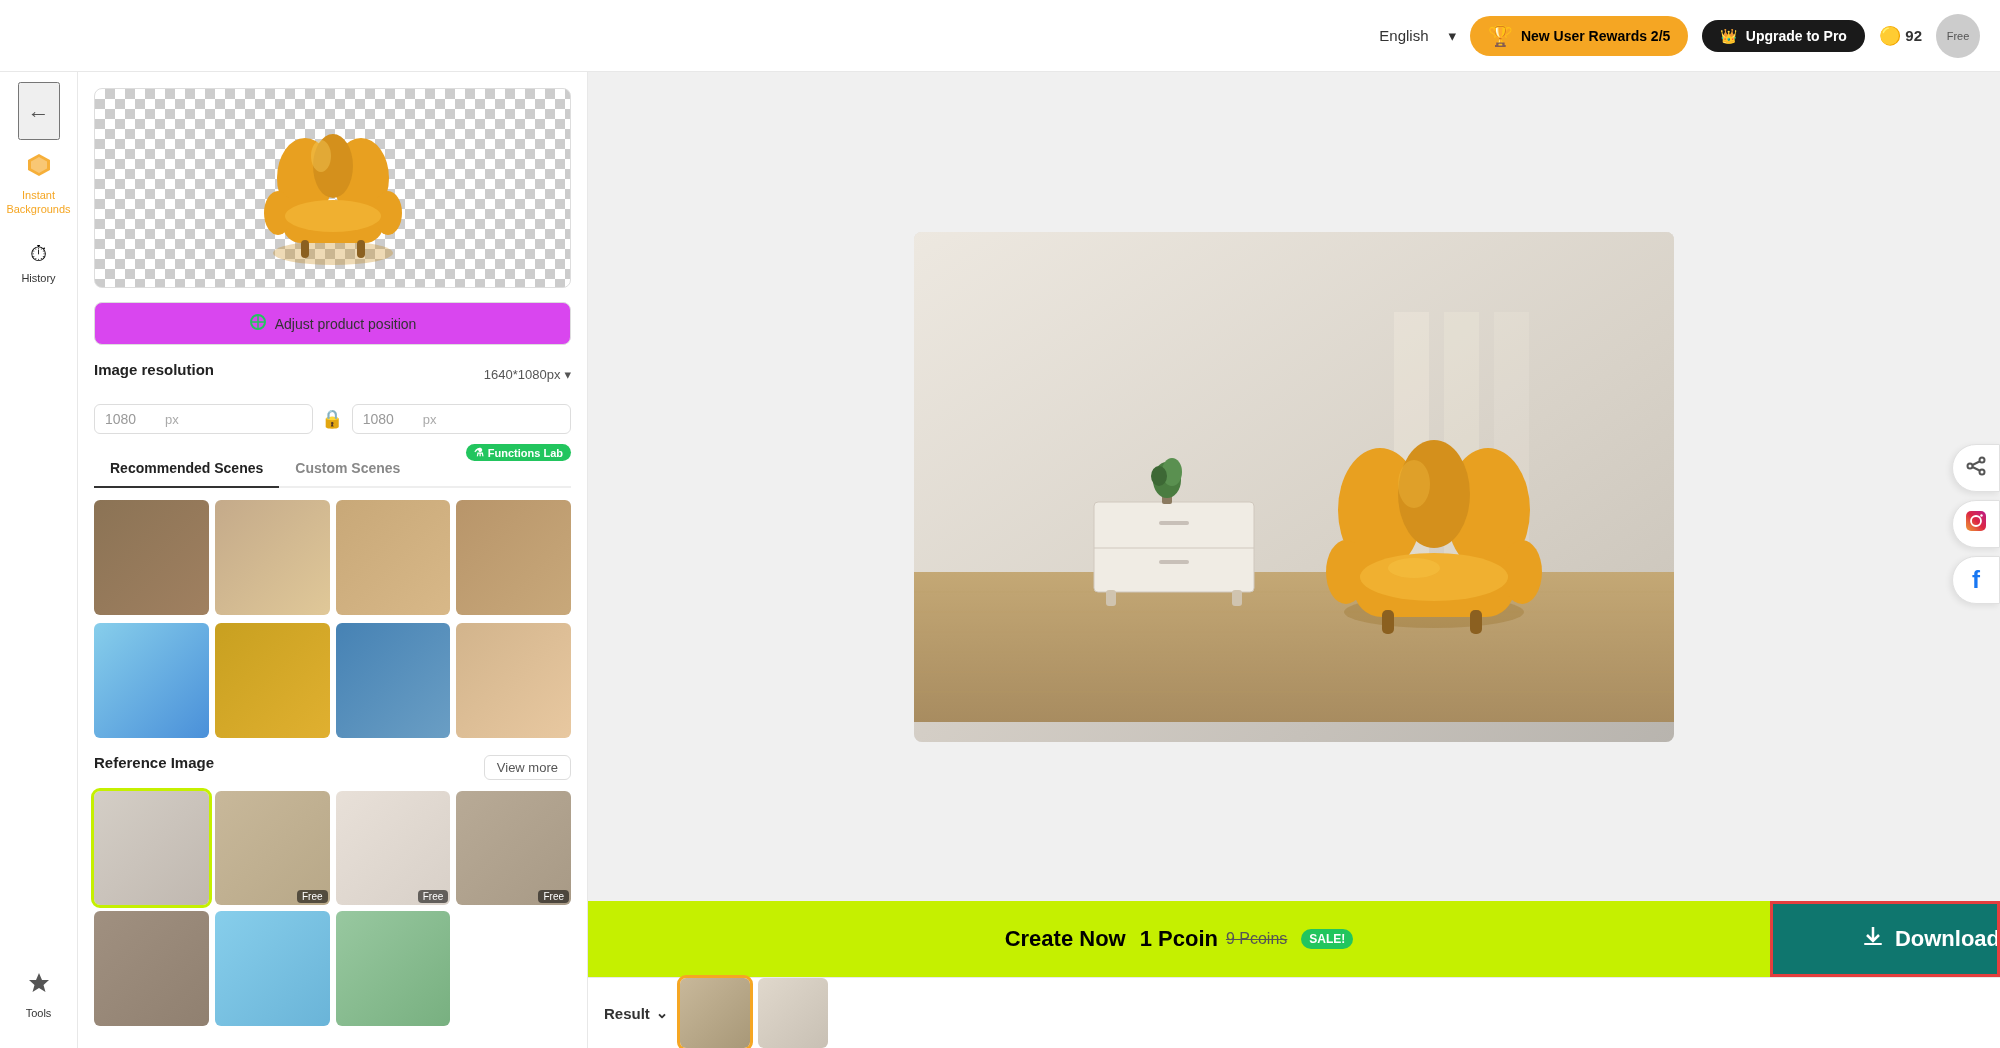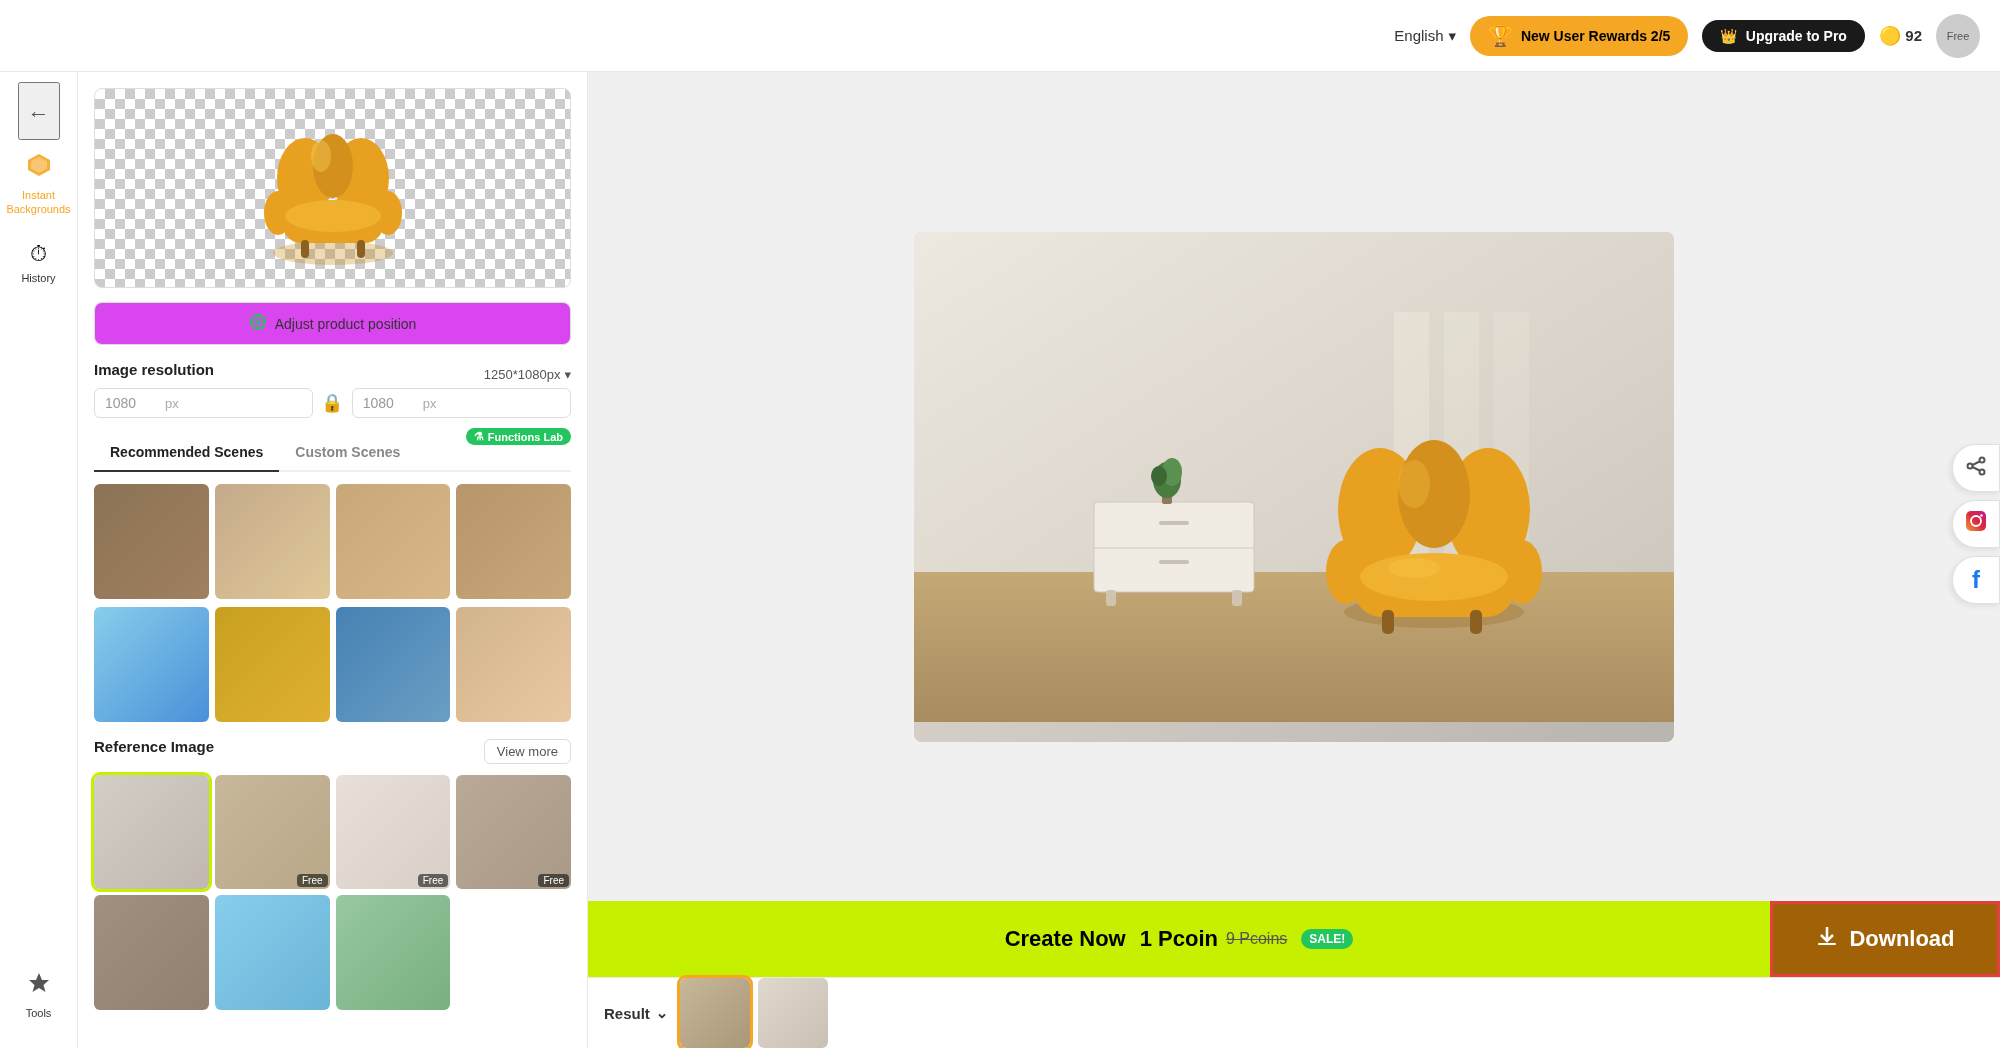--- a/index.html
+++ b/index.html
@@ -13,21 +13,21 @@
       align-items: center;
       justify-content: space-between;
       padding: 0 20px 0 60px;
       border-bottom: 1px solid #e8e8e8;
       z-index: 10;
       flex-shrink: 0;
     }
     .header-left { display: flex; align-items: center; gap: 10px; }
     .header-right { display: flex; align-items: center; gap: 14px; }
     .lang-btn {
-      display: flex; align-items: center; gap: 5px;
+      display: flex; align-items: center; gap: 20px;
       font-size: 15px; color: #333; cursor: pointer;
       background: none; border: none;
     }
     .rewards-btn {
       background: #f5a623;
       border: none;
       border-radius: 22px;
       padding: 8px 18px;
       display: flex; align-items: center; gap: 8px;
       cursor: pointer;
@@ -123,21 +123,21 @@
       background: #d946ef;
       cursor: pointer;
       display: flex; align-items: center; justify-content: center; gap: 8px;
       font-size: 14px; color: #333; margin-bottom: 16px;
     }
 
     .section-label { font-size: 15px; font-weight: 600; color: #222; margin-bottom: 10px; }
 
     .resolution-row {
       display: flex; align-items: center; justify-content: space-between;
-      margin-bottom: 0;
+      margin-bottom: 16px;
     }
     .resolution-select {
       display: flex; align-items: center; gap: 4px;
       background: none; border: none; cursor: pointer;
       font-size: 13px; color: #555;
     }
     .resolution-inputs {
       display: flex; align-items: center; gap: 8px; margin-bottom: 16px;
     }
     .res-input-wrap {
@@ -256,23 +256,23 @@
       font-size: 22px; font-weight: 800; color: #000;
     }
     .price-info { display: flex; align-items: center; gap: 8px; }
     .price-original { color: #555; text-decoration: line-through; font-size: 16px; font-weight: 400; }
     .sale-badge {
       background: #22c55e; color: #fff;
       font-size: 12px; font-weight: 700; padding: 3px 8px; border-radius: 12px;
     }
     .download-btn {
       width: 230px;
-      background: #a16207;
+      background: #0f766e;
       border: none; cursor: pointer;
-      display: flex; align-items: center; justify-content: center; gap: 10px;
+      display: flex; align-items: center; justify-content: flex-end; gap: 10px;
       font-size: 22px; font-weight: 700; color: #fff;
       outline: 3px solid #e53e3e;
       outline-offset: -3px;
     }
 
     
     .result-panel {
       background: #fff;
       border-top: 1px solid #e8e8e8;
       padding: 0 16px;
@@ -410,21 +410,21 @@
             <line x1="9" y1="2" x2="9" y2="16" stroke="#22c55e" stroke-width="1.5"></line>
             <line x1="2" y1="9" x2="16" y2="9" stroke="#22c55e" stroke-width="1.5"></line>
           </svg>
       </span>
       <span>Adjust product position</span>
     </button>
 
     <div class="resolution-row">
       <span class="section-label">Image resolution</span>
       <button class="resolution-select">
-        <span>1250*1080px</span>
+        <span>1640*1080px</span>
         <span>▾</span>
       </button>
     </div>
     <div class="resolution-inputs">
       <div class="res-input-wrap">
         <input type="text" value="1080" style="">
         <span class="px-label">px</span>
       </div>
       <span class="lock-icon">🔒</span>
       <div class="res-input-wrap">

